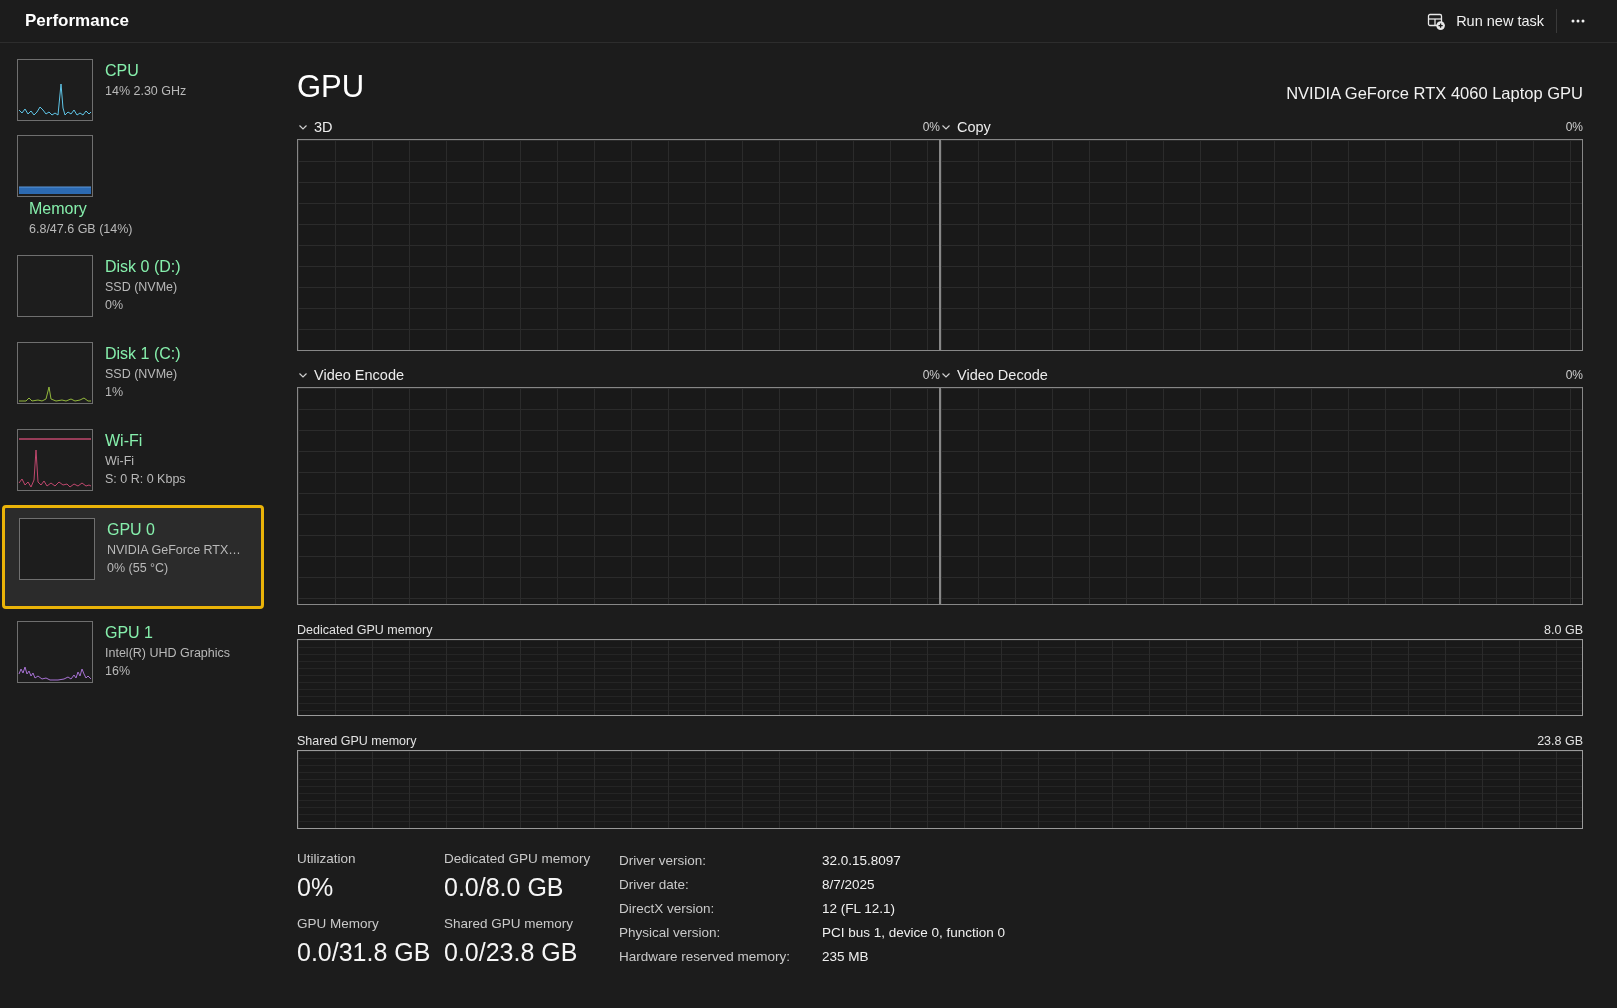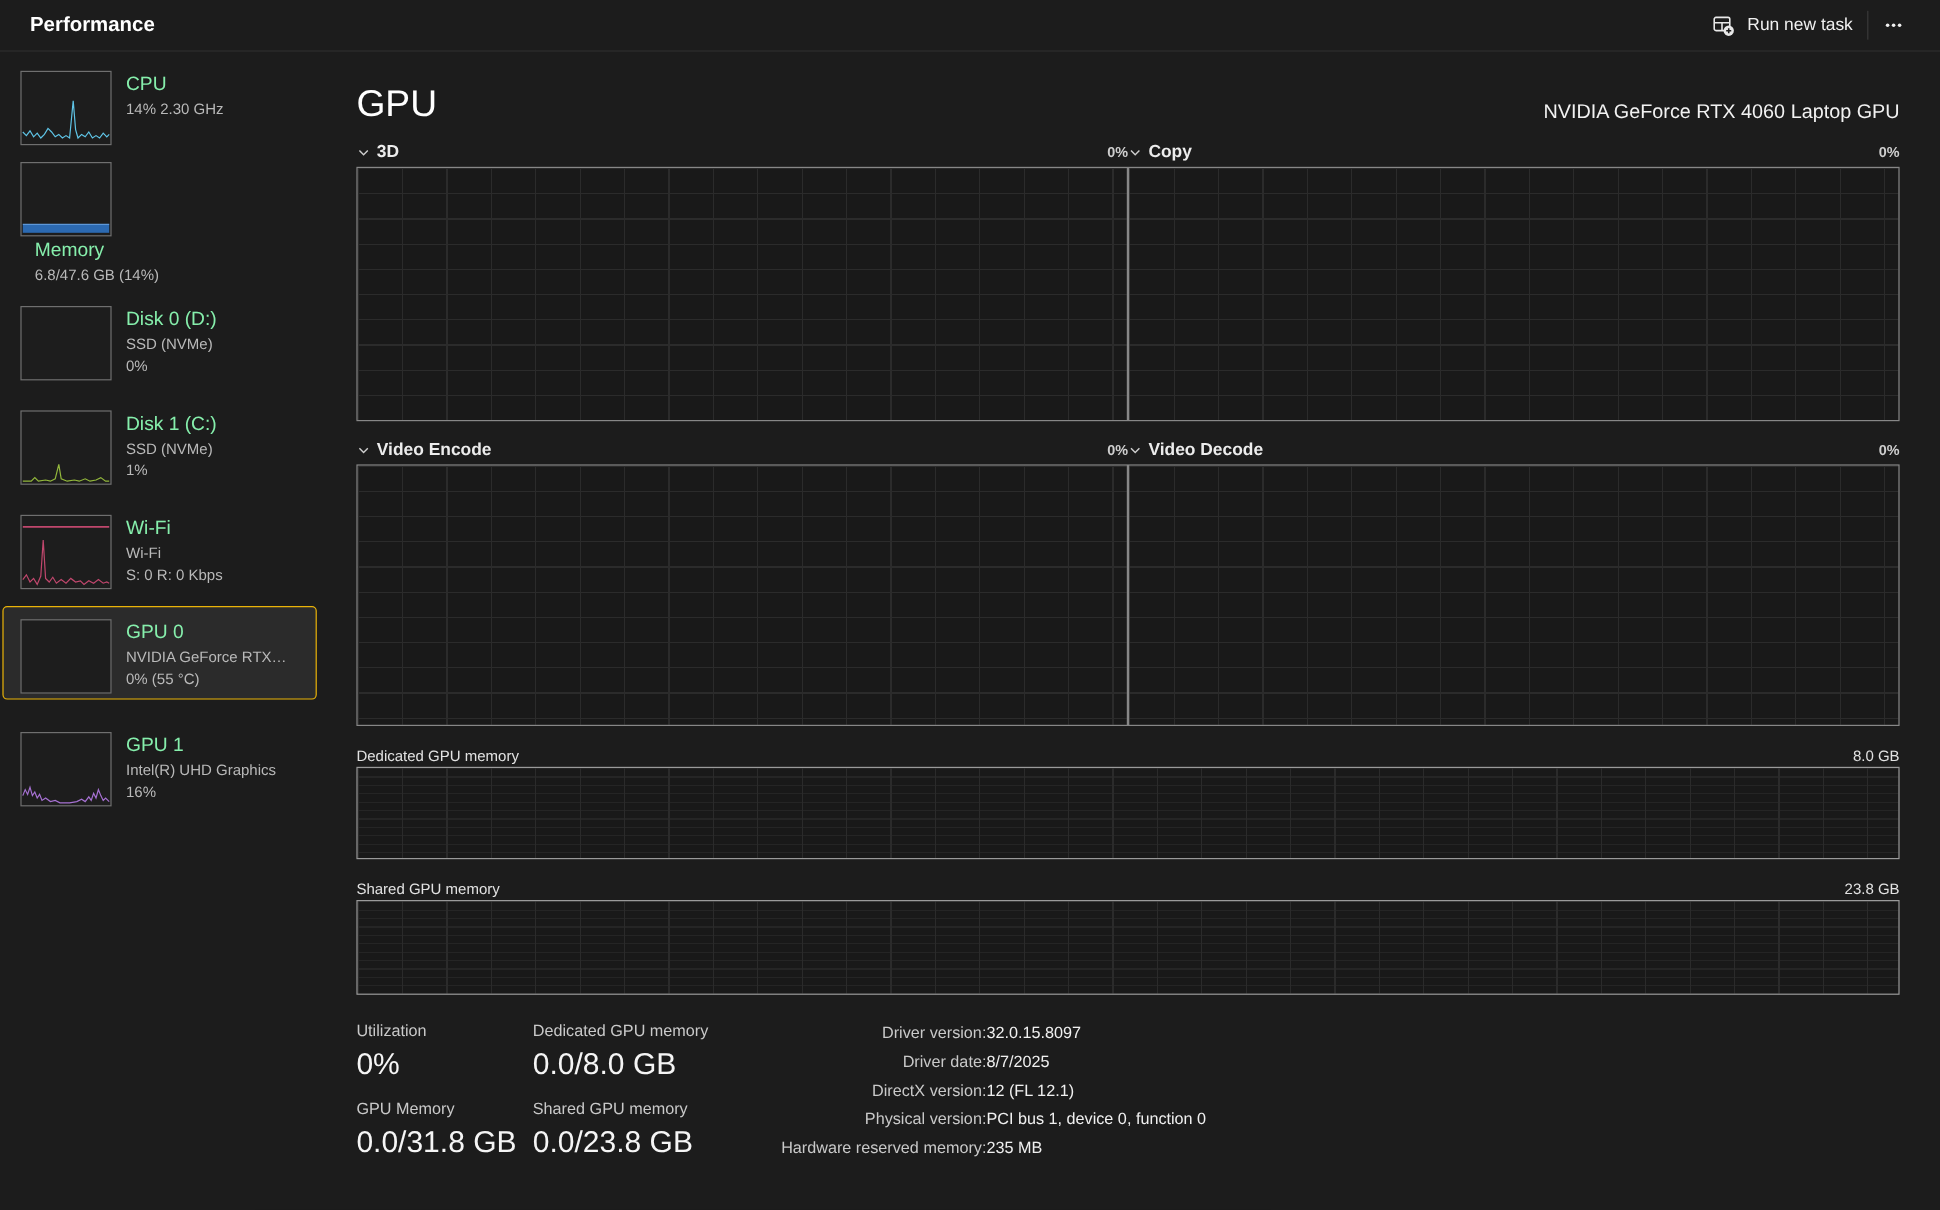--- a/index.html
+++ b/index.html
@@ -50,37 +50,37 @@
     border:1px solid #6f6f6f;
     background:#1d1d1d;
     position:relative;
   }
   .spark { position:absolute; left:0; top:0; width:74px; height:60px; display:block; }
   .mb-cpu { margin-bottom:14px; }
   .mb-mem { margin-bottom:17px;flex-direction:column; }
   .mb-disk { margin-bottom:25px; }
   .mb-wifi { margin-bottom:14px; }
   .selected-wrap {
-    margin:0 16px 27px 2px;
-    border:1px solid #eab308;
+    margin:0 16px 12px 2px;
+    border:3px solid #eab308;
     border-radius:4px;
     background:#2b2b2b;
-    padding:10px 0 4px 0;
+    padding:10px 0 26px 0;
   }
   .selected-wrap .side-item { padding-left:14px; }
 
   
   .main { flex:1; padding:18px 34px 0 17px; }
   .title-row { display:flex; align-items:flex-end; justify-content:space-between; height:46px; }
   .page-title { font-size:31px; font-weight:400; color:#ffffff; line-height:40px; }
   .device-name { font-size:16.5px; color:#f2f2f2; padding-bottom:4px; }
 
   .charts-grid {
     margin-top:8px;
-    display:grid; grid-template-columns:1fr 1fr; font-weight:bold;
+    display:grid; grid-template-columns:1fr 1fr; 
   }
   .chart-head {
     display:flex; align-items:center; height:24px;
   }
   .chart-head .chev { display:flex; align-items:center; margin-right:5px; }
   .chart-name { font-size:14.5px; color:#ececec; }
   .chart-pct { margin-left:auto; font-size:12px; color:#cfcfcf; }
   .util-chart {
     height:212px;
     border:1px solid #878787;
@@ -110,21 +110,21 @@
   
   .stats { display:flex; margin-top:20px; }
   .stat-grid {
     display:grid; grid-template-columns:147px 175px;
     grid-auto-rows:min-content;
   }
   .stat-block { margin-bottom:10px; padding-right:10px; }
   .stat-label { font-size:13.5px; color:#c9c9c9; line-height:19px; }
   .stat-value { font-size:25px; font-weight:400; color:#f5f5f5; line-height:34px; margin-top:2px; }
   .details { margin-left:0; }
-  .detail-row { display:flex; line-height:24px;text-align:right; }
+  .detail-row { display:flex; line-height:24px; }
   .detail-label { width:203px; flex:none; font-size:13.5px; color:#c9c9c9; }
   .detail-value { font-size:13.5px; color:#f0f0f0; }
 </style>
 </head>
 <body>
 
 <div class="app-header">
   <div class="app-title">Performance</div>
   <div class="header-actions">
     <button class="run-task-btn">

